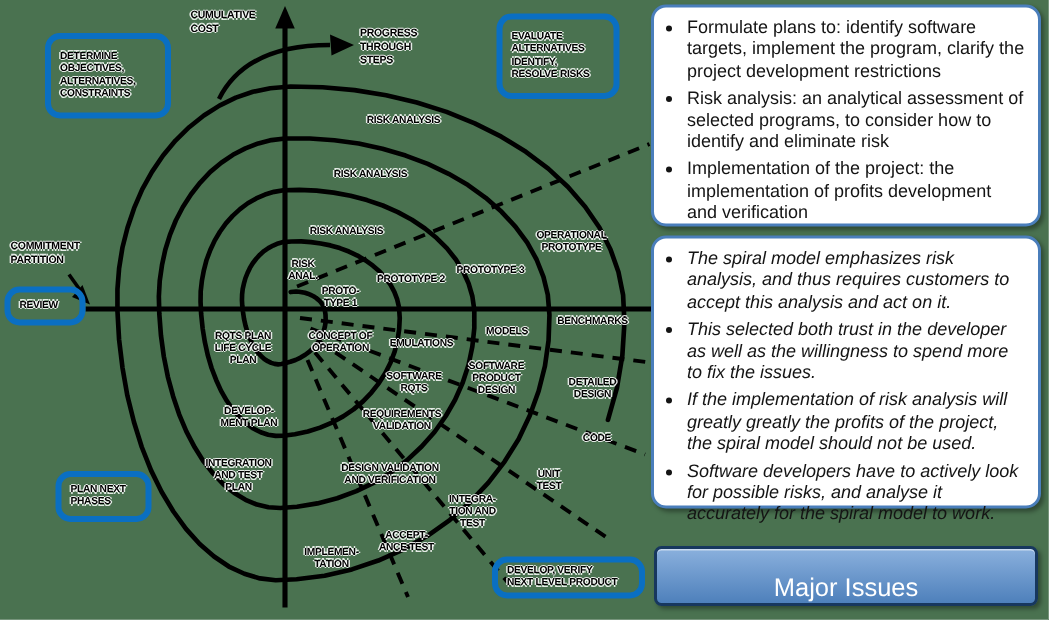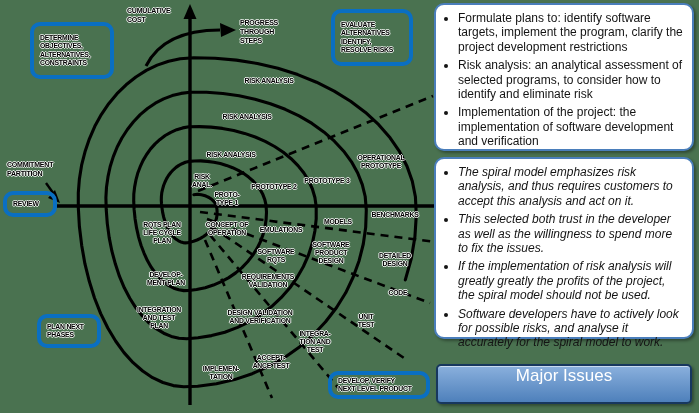--- a/index.html
+++ b/index.html
@@ -49,21 +49,21 @@
   }
   #panel-overview{top:3px;height:148px;}
   #panel-issues{top:157px;height:182px;font-style:italic;}
   .panel ul{margin:0;padding-left:16px;}
   .panel li{font-size:12px;line-height:1.2;margin-bottom:4px;}
   #major-issues-button{
     position:absolute;left:436px;top:364px;width:256px;height:40px;
     box-sizing:border-box;border:2px solid #17375e;border-radius:5px;
     background:linear-gradient(#8ab0dd,#4e80bb);
     box-shadow:inset 0 1px 0 rgba(255,255,255,.55),2px 2px 3px rgba(0,0,0,.35);
-    display:flex;align-items:flex-start;justify-content:center;
+    display:flex;align-items:flex-end;justify-content:center;
     color:#ffffff;font-size:17px;cursor:pointer;
   }
 </style>
 </head>
 <body>
 
 <div id="stage">
 
   <svg id="spiral-svg" width="440" height="413" viewBox="0 0 440 413">
 
@@ -118,21 +118,21 @@
   </div>
   <div class="bbox" id="box-develop-verify">
     <span class="bbox-label">DEVELOP, VERIFY
 NEXT LEVEL PRODUCT</span>
   </div>
 
   <div class="panel" id="panel-overview">
     <ul>
         <li>Formulate plans to: identify software targets, implement the program, clarify the project development restrictions</li>
         <li>Risk analysis: an analytical assessment of selected programs, to consider how to identify and eliminate risk</li>
-        <li>Implementation of the project: the implementation of software development and verification</li>
+        <li>Implementation of the project: the implementation of profits development and verification</li>
       </ul>
   </div>
   <div class="panel" id="panel-issues">
     <ul>
         <li>The spiral model emphasizes risk analysis, and thus requires customers to accept this analysis and act on it.</li>
         <li>This selected both trust in the developer as well as the willingness to spend more to fix the issues.</li>
         <li>If the implementation of risk analysis will greatly greatly the profits of the project, the spiral model should not be used.</li>
         <li>Software developers have to actively look for possible risks, and analyse it accurately for the spiral model to work.</li>
       </ul>
   </div>

